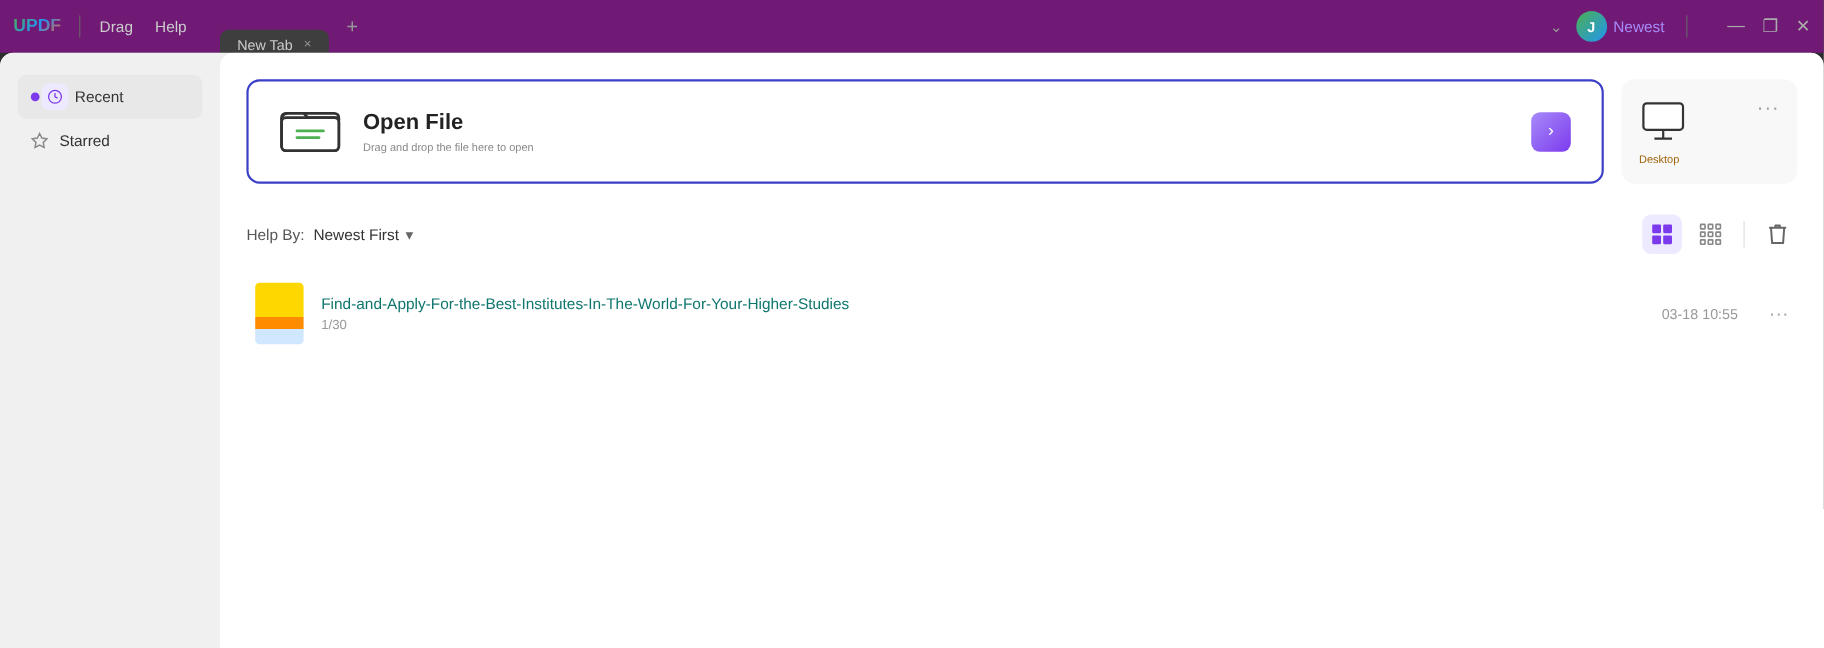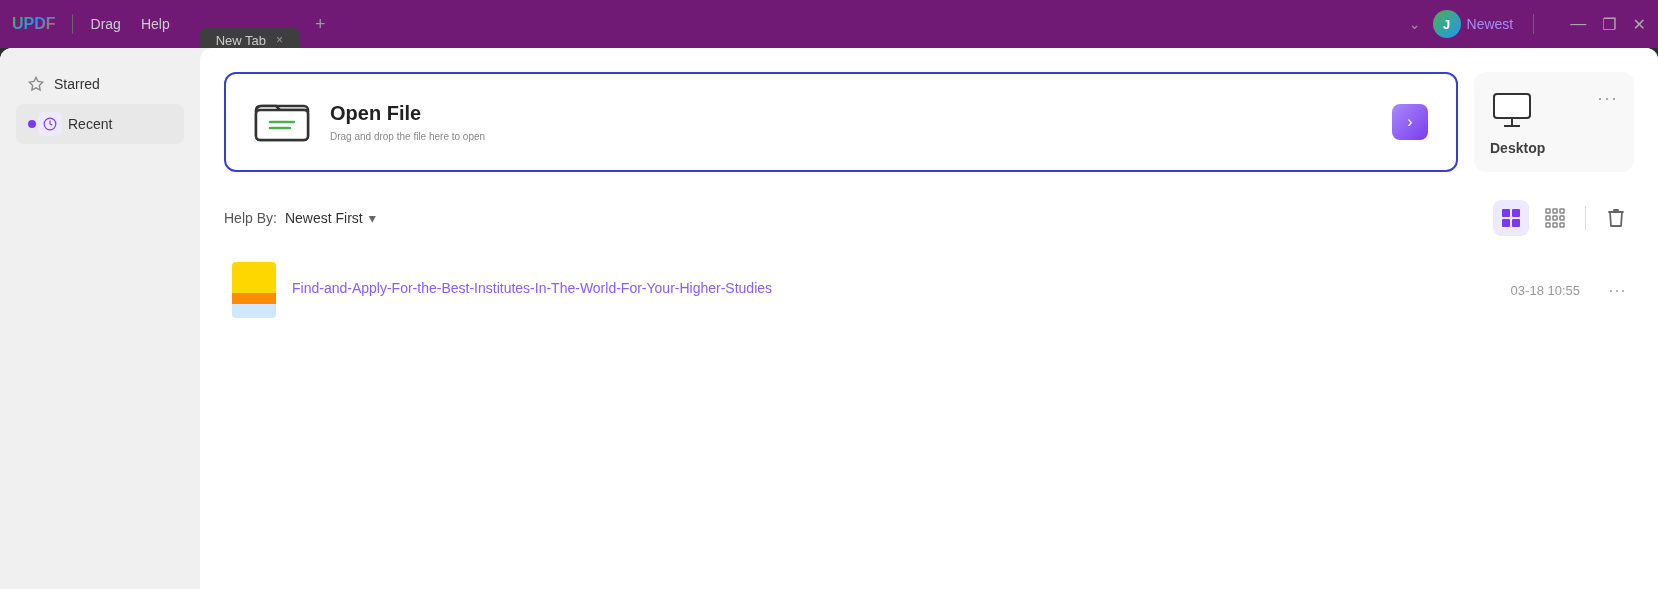--- a/index.html
+++ b/index.html
@@ -236,23 +236,23 @@
       width: 100%;
       justify-content: space-between;
       align-items: flex-start;
     }
     .desktop-icon {
       width: 44px;
       height: 44px;
     }
     .dots-menu { color: #999; font-size: 18px; cursor: pointer; letter-spacing: 1px; }
     .desktop-label {
-      font-size: 14px;
-      color: #404040;
-      font-weight: 700;
+      font-size: 10px;
+      color: #a16207;
+      font-weight: 400;
       align-self: flex-start;
     }
 
     
     .batch-card {
       width: 200px;
       background: #f8f8f8;
       border-radius: 12px;
       padding: 16px;
       cursor: pointer;
@@ -345,21 +345,21 @@
       border-radius: 4px;
       overflow: hidden;
       flex-shrink: 0;
       background: #ffd700;
       display: flex;
       flex-direction: column;
     }
     .file-info { flex: 1; }
     .file-name {
       font-size: 14px;
-      color: #8b5cf6;
+      color: #0f766e;
       font-weight: 500;
       margin-bottom: 4px;
     }
     .file-pages {
       font-size: 12px;
       color: #999;
     }
     .file-date {
       font-size: 13px;
       color: #999;
@@ -397,37 +397,37 @@
       <span class="win-btn">—</span>
       <span class="win-btn">❐</span>
       <span class="win-btn">✕</span>
     </div>
   </div>
 </div>
 
 <div class="main-container">
 
   <div class="sidebar">
-    <div class="sidebar-item">
-      <svg width="16" height="16" viewBox="0 0 24 24" fill="none" stroke="#888" stroke-width="2">
-        <polygon points="12 2 15.09 8.26 22 9.27 17 14.14 18.18 21.02 12 17.77 5.82 21.02 7 14.14 2 9.27 8.91 8.26 12 2"></polygon>
-      </svg>
-      <span>Starred</span>
-    </div>
     <div class="sidebar-item active">
       <div style="display:flex;align-items:center;gap:6px;">
         <div class="active-dot"></div>
         <div class="recent-icon-bg">
           <svg width="14" height="14" viewBox="0 0 24 24" fill="none" stroke="#7c3aed" stroke-width="2">
             <circle cx="12" cy="12" r="10"></circle>
               <polyline points="12 6 12 12 16 14"></polyline>
           </svg>
         </div>
         <span>Recent</span>
       </div>
+    </div>
+    <div class="sidebar-item">
+      <svg width="16" height="16" viewBox="0 0 24 24" fill="none" stroke="#888" stroke-width="2">
+        <polygon points="12 2 15.09 8.26 22 9.27 17 14.14 18.18 21.02 12 17.77 5.82 21.02 7 14.14 2 9.27 8.91 8.26 12 2"></polygon>
+      </svg>
+      <span>Starred</span>
     </div>
   </div>
 
   <div class="content">
 
     <div class="top-cards">
 
       <div class="open-file-card">
         <div class="folder-icon-wrap">
           <svg class="folder-icon-svg" viewBox="0 0 56 48" fill="none" xmlns="http://www.w3.org/2000/svg">
@@ -497,19 +497,20 @@
         </div>
       </div>
     </div>
 
     <div class="file-list">
       <div class="file-item">
         <div class="file-thumbnail" style="background: linear-gradient(180deg, #ffd700 55%, #ff8c00 55%, #ff8c00 75%, #d0e8ff 75%);">
         </div>
         <div class="file-info">
           <div class="file-name">Find-and-Apply-For-the-Best-Institutes-In-The-World-For-Your-Higher-Studies</div>
+          <div class="file-pages">1/30</div>
         </div>
         <span class="file-date">03-18 10:55</span>
         <span class="file-more">···</span>
       </div>
     </div>
   </div>
 </div>
 
 </body></html>

